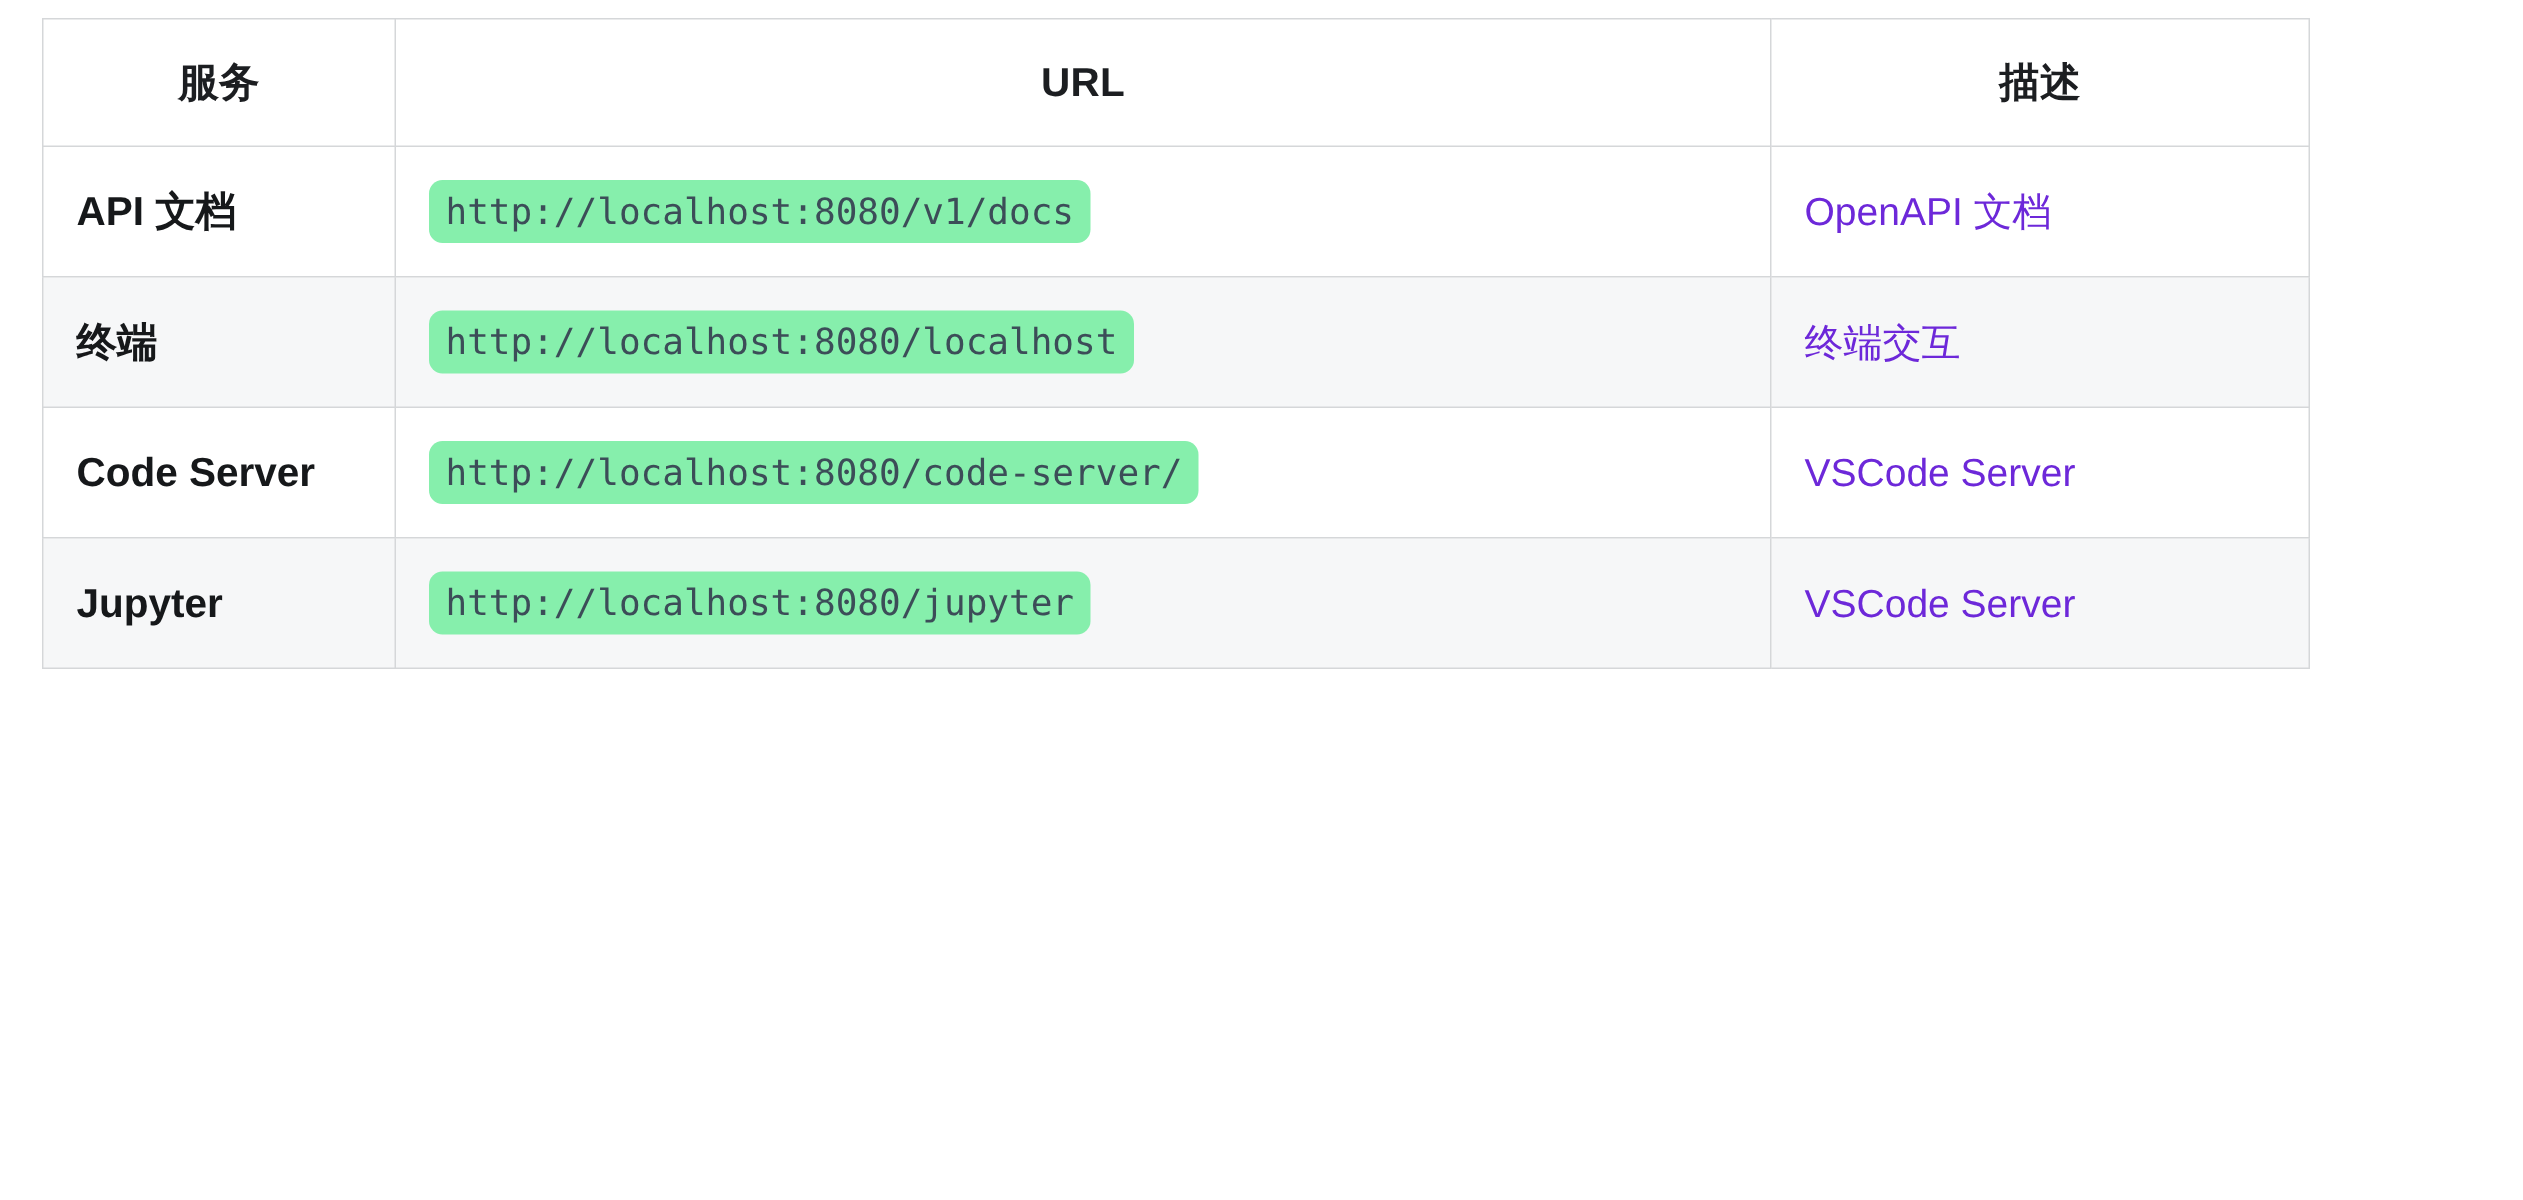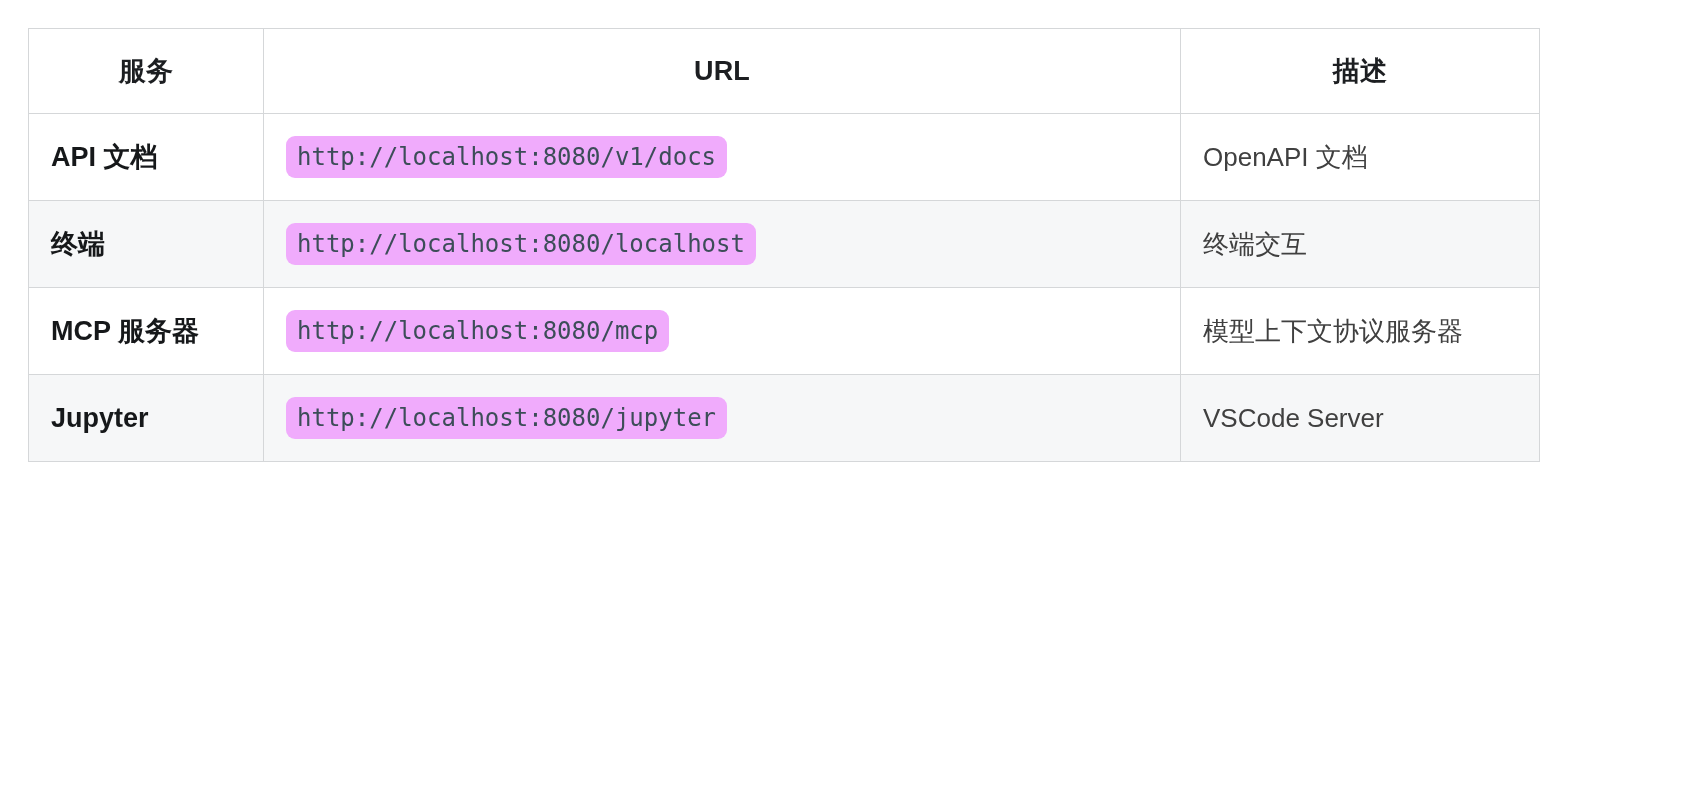--- a/index.html
+++ b/index.html
@@ -18,21 +18,21 @@
   .page {
     position: relative;
     width: 1682px;
     height: 800px;
     background: #ffffff;
   }
 
   .table-wrap {
     position: absolute;
     left: 28px;
-    top: 28px;
+    top: 12px;
     width: 1511px;
   }
 
   table.services {
     border-collapse: collapse;
     table-layout: fixed;
     width: 1511px;
     background: #ffffff;
   }
 
@@ -79,31 +79,31 @@
     text-align: left;
     padding-left: 16px;
   }
 
   code.url-chip {
     display: inline-block;
     font-family: "DejaVu Sans Mono", "Liberation Mono", monospace;
     font-size: 24px;
     line-height: 1.42;
     color: #3c4d58;
-    background: #f0abfc;
+    background: #86efac;
     border-radius: 9px;
     padding: 4px 11px;
     white-space: nowrap;
     letter-spacing: 0px;
   }
 
   td.desc-cell {
     font-size: 26px;
     font-weight: normal;
-    color: #404040;
+    color: #6d28d9;
     text-align: left;
     white-space: nowrap;
     padding-left: 22px;
   }
 </style>
 </head>
 <body>
 
 <div class="page">
   <div class="table-wrap">
@@ -125,23 +125,23 @@
           <td class="service-cell">API 文档</td>
           <td class="url-cell"><code class="url-chip">http://localhost:8080/v1/docs</code></td>
           <td class="desc-cell">OpenAPI 文档</td>
         </tr>
         <tr>
           <td class="service-cell">终端</td>
           <td class="url-cell"><code class="url-chip">http://localhost:8080/localhost</code></td>
           <td class="desc-cell">终端交互</td>
         </tr>
         <tr>
-          <td class="service-cell">MCP 服务器</td>
-          <td class="url-cell"><code class="url-chip">http://localhost:8080/mcp</code></td>
-          <td class="desc-cell">模型上下文协议服务器</td>
+          <td class="service-cell">Code Server</td>
+          <td class="url-cell"><code class="url-chip">http://localhost:8080/code-server/</code></td>
+          <td class="desc-cell">VSCode Server</td>
         </tr>
         <tr>
           <td class="service-cell">Jupyter</td>
           <td class="url-cell"><code class="url-chip">http://localhost:8080/jupyter</code></td>
           <td class="desc-cell">VSCode Server</td>
         </tr>
       </tbody>
     </table>
   </div>
 </div>

